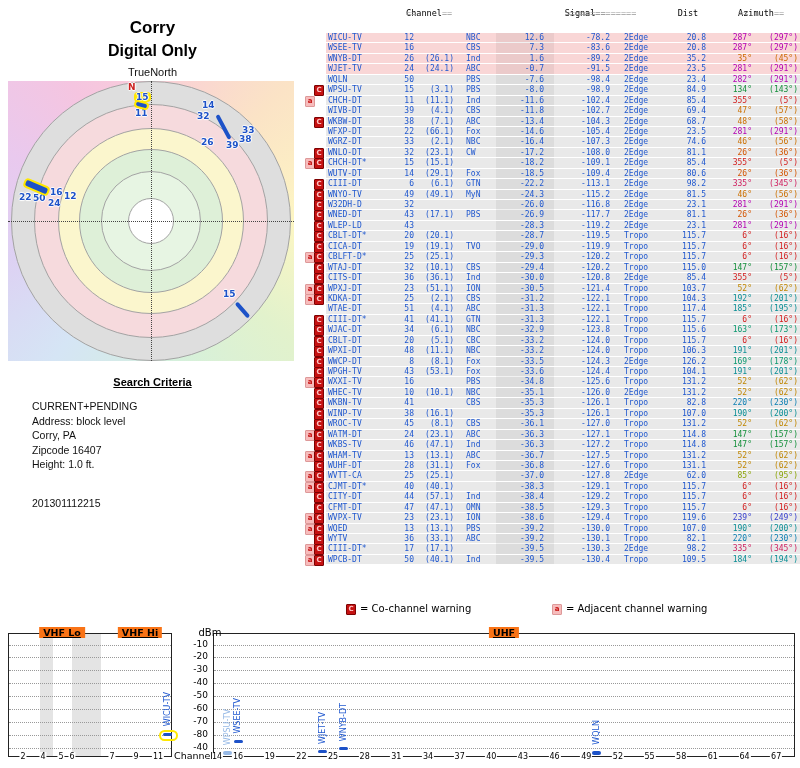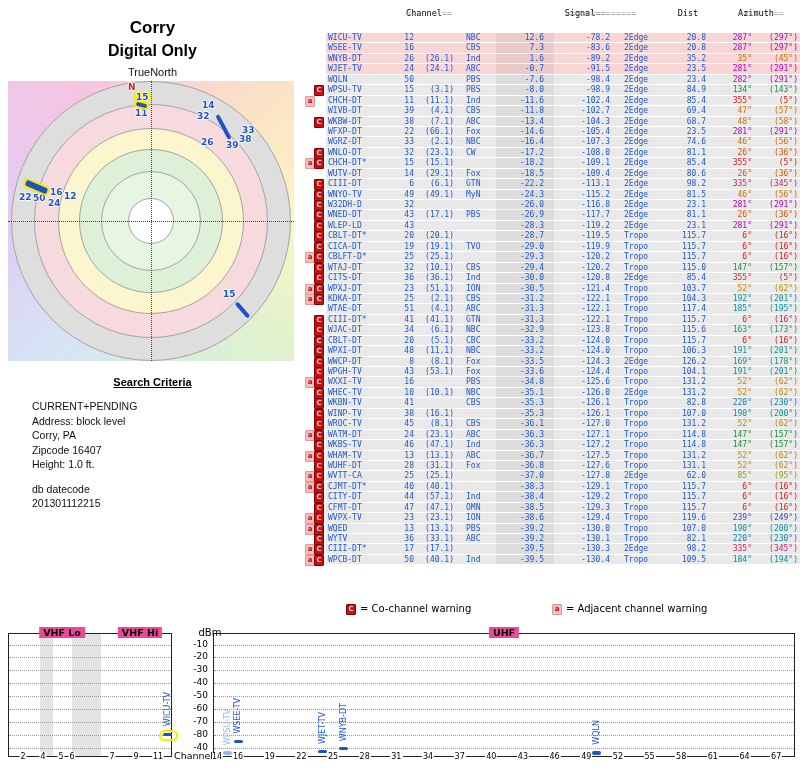--- a/index.html
+++ b/index.html
@@ -72,22 +72,22 @@
   .band{position:absolute;top:0;bottom:0;background:#e4e4e4;}
   .bar{position:absolute;height:3.5px;width:9px;background:#1d52c8;border-radius:2px;}
   .bar.faded{background:#96b9e6;}
   .barlbl{position:absolute;writing-mode:vertical-rl;transform:rotate(180deg);
           font:8px "DejaVu Sans",sans-serif;color:#2058cf;white-space:nowrap;}
   .barlbl.faded{color:#96b9e6;}
   .yellowpill{position:absolute;width:15px;height:7px;border:2px solid #ffe800;border-radius:6px;}
   .xlbl{position:absolute;font:8px "DejaVu Sans",sans-serif;color:#000;background:#fff;
         padding:0 1px;transform:translateX(-50%);}
   .ylbl{position:absolute;width:28px;text-align:right;font:9px "DejaVu Sans",sans-serif;color:#000;}
-  .banner{position:absolute;font:bold 9.5px "DejaVu Sans",sans-serif;color:#000;background:#ec4899;
-          padding:0 4px;transform:translateX(-50%);}
+  .banner{position:absolute;font:bold 9.5px "DejaVu Sans",sans-serif;color:#000;background:#f97316;
+          padding:0 4px;transform:translateX(-50%);text-decoration:underline;}
   #dbm-label{position:absolute;left:196px;top:627px;width:28px;text-align:center;
              font:10px "DejaVu Sans",sans-serif;}
   #channel-label{position:absolute;left:174px;top:750px;font:9.5px "DejaVu Sans",sans-serif;}
 </style>
 </head>
 <body>
 
 <div id="page">
 
   <div class="ctr" id="title1">Corry</div>
@@ -125,21 +125,20 @@
     </div>
 
   <div class="ctr" id="search-title">Search Criteria</div>
   <div id="sidebar-lines">
       <div class="sideline" style="top: 400px;">CURRENT+PENDING</div>
       <div class="sideline" style="top: 414.5px;">Address: block level</div>
       <div class="sideline" style="top: 429px;">Corry, PA</div>
       <div class="sideline" style="top: 443.5px;">Zipcode 16407</div>
       <div class="sideline" style="top: 458px;">Height: 1.0 ft.</div>
     </div>
-  <div class="sideline" style="top:483px">db datecode</div>
   <div class="sideline" style="top:497px">201301112215</div>
 
   <div id="thead">
     <div id="tgroups">
       <span style="left:64px;width:68px" id="gh-channel"><span class="eq">==</span>Channel<span class="eq">==</span></span>
       <span style="left:170px;width:168px" id="gh-signal"><span class="eq">========</span>Signal<span class="eq">========</span></span>
       <span style="left:338px;width:48px" id="gh-dist">Dist</span>
       <span style="left:386px;width:88px" id="gh-azimuth"><span class="eq">==</span>Azimuth<span class="eq">==</span></span>
     </div>
   </div>

